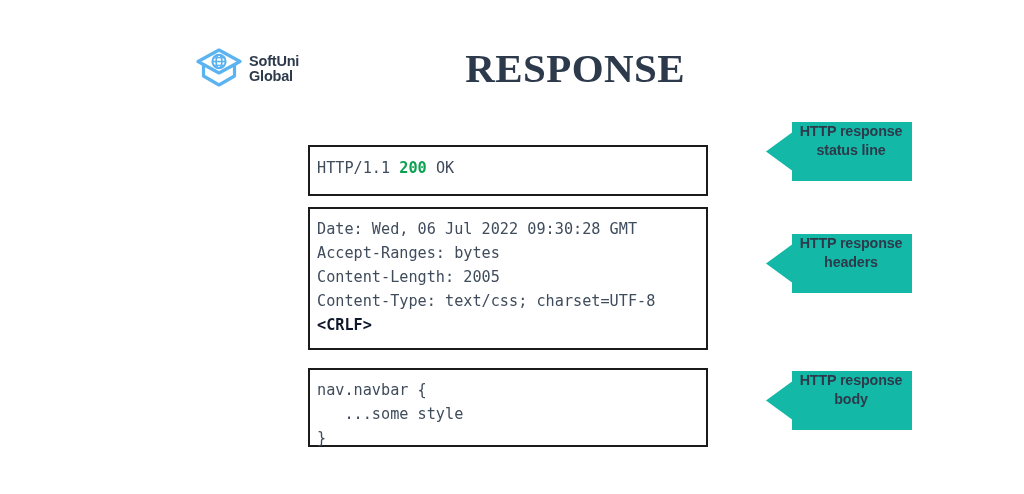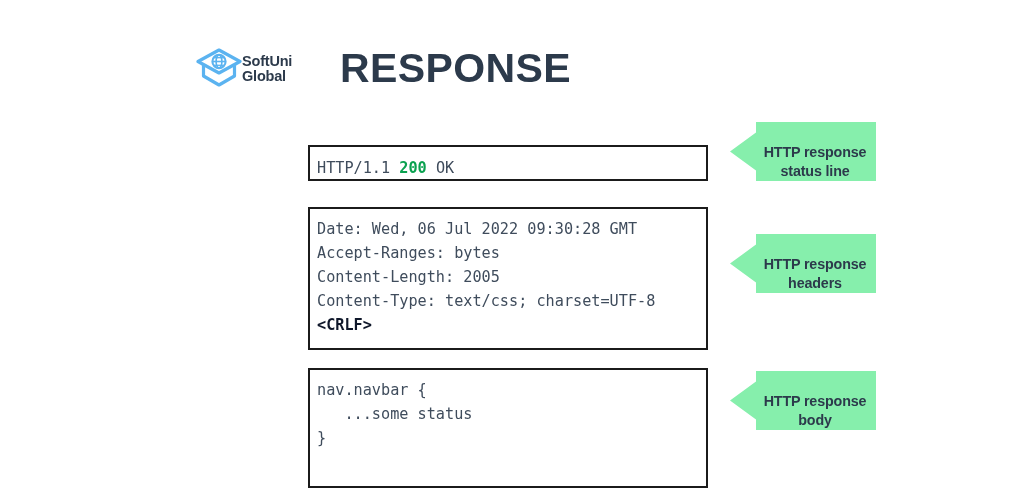--- a/index.html
+++ b/index.html
@@ -18,41 +18,42 @@
 
   
   #brand-logo {
     position: absolute;
     left: 196px;
     top: 46px;
     width: 118px;
     height: 44px;
     display: flex;
     align-items: center;
+    gap: 7px;
   }
   #brand-mark { width: 46px; height: 40px; flex: 0 0 auto; display: block; }
   #brand-wordmark {
     font-family: "Liberation Sans", sans-serif;
     font-weight: bold;
     font-size: 14.5px;
     line-height: 1.03;
     color: #2c3a4b;
     letter-spacing: -0.2px;
     white-space: pre-line;
     padding-top: 1px;
   }
 
   
   #page-title {
     position: absolute;
     left: 340px;
     top: 45px;
     width: 345px;
-    text-align: left;
-    font-family: Liberation Sans, sans-serif;
+    text-align: right;
+    font-family: Liberation Serif, serif;
     font-weight: bold;
     font-size: 41px;
     line-height: 46px;
     letter-spacing: 0.4px;
     color: #2c3a4b;
   }
 
   
   .code-box {
     position: absolute;
@@ -61,38 +62,38 @@
     box-sizing: border-box;
     border: 2px solid #1b1b1b;
     background: #ffffff;
     font-family: "DejaVu Sans Mono", "Liberation Mono", monospace;
     font-size: 15.2px;
     line-height: 24px;
     color: #3f4c5c;
     padding: 8px 0 8px 7px;
     white-space: pre;
   }
-  #code-box-status-line { top: 130px; height: 36px; padding-top: 9px; }
+  #code-box-status-line { top: 130px; height: 51px; padding-top: 9px; }
   #code-box-headers     { top: 192px; height: 143px; }
-  #code-box-body        { top: 353px; height: 120px; }
+  #code-box-body        { top: 353px; height: 79px; }
 
   .code-line { display: block; height: 24px; }
   .tok-status-code { color: #0aa14f; font-weight: bold; }
   .tok-crlf        { color: #0f172a; font-weight: bold; }
 
   
   .callout-arrow {
     position: absolute;
-    left: 730px;
+    left: 766px;
     width: 146px;
-    background: #86efac;
+    background: #14b8a6;
     -webkit-clip-path: polygon(26px 0, 146px 0, 146px 100%, 26px 100%, 26px 82%, 0 50%, 26px 18%);
     clip-path: polygon(26px 0, 146px 0, 146px 100%, 26px 100%, 26px 82%, 0 50%, 26px 18%);
     display: flex;
-    align-items: flex-end;
+    align-items: flex-start;
     justify-content: center;
   }
   .callout-label {
     width: 118px;
     margin-left: 24px;
     text-align: center;
     font-family: "Liberation Sans", sans-serif;
     font-weight: bold;
     font-size: 14.3px;
     line-height: 19px;
@@ -123,21 +124,21 @@
   <div id="brand-wordmark">SoftUni
 Global</div>
 </div>
 
 <div id="page-title">RESPONSE</div>
 
 <pre class="code-box" id="code-box-status-line"><span class="code-line"><span>HTTP/1.1 </span><span class="tok-status-code">200</span><span> OK</span></span></pre>
 
 <pre class="code-box" id="code-box-headers"><span class="code-line"><span>Date: Wed, 06 Jul 2022 09:30:28 GMT</span></span><span class="code-line"><span>Accept-Ranges: bytes</span></span><span class="code-line"><span>Content-Length: 2005</span></span><span class="code-line"><span>Content-Type: text/css; charset=UTF-8</span></span><span class="code-line"><span class="tok-crlf">&lt;CRLF&gt;</span></span></pre>
 
-<pre class="code-box" id="code-box-body"><span class="code-line"><span>nav.navbar {</span></span><span class="code-line"><span>   ...some status</span></span><span class="code-line"><span>}</span></span></pre>
+<pre class="code-box" id="code-box-body"><span class="code-line"><span>nav.navbar {</span></span><span class="code-line"><span>   ...some style</span></span><span class="code-line"><span>}</span></span></pre>
 
 <div class="callout-arrow" id="callout-status-line">
   <span class="callout-label">HTTP response
 status line</span>
 </div>
 
 <div class="callout-arrow" id="callout-headers">
   <span class="callout-label">HTTP response
 headers</span>
 </div>

